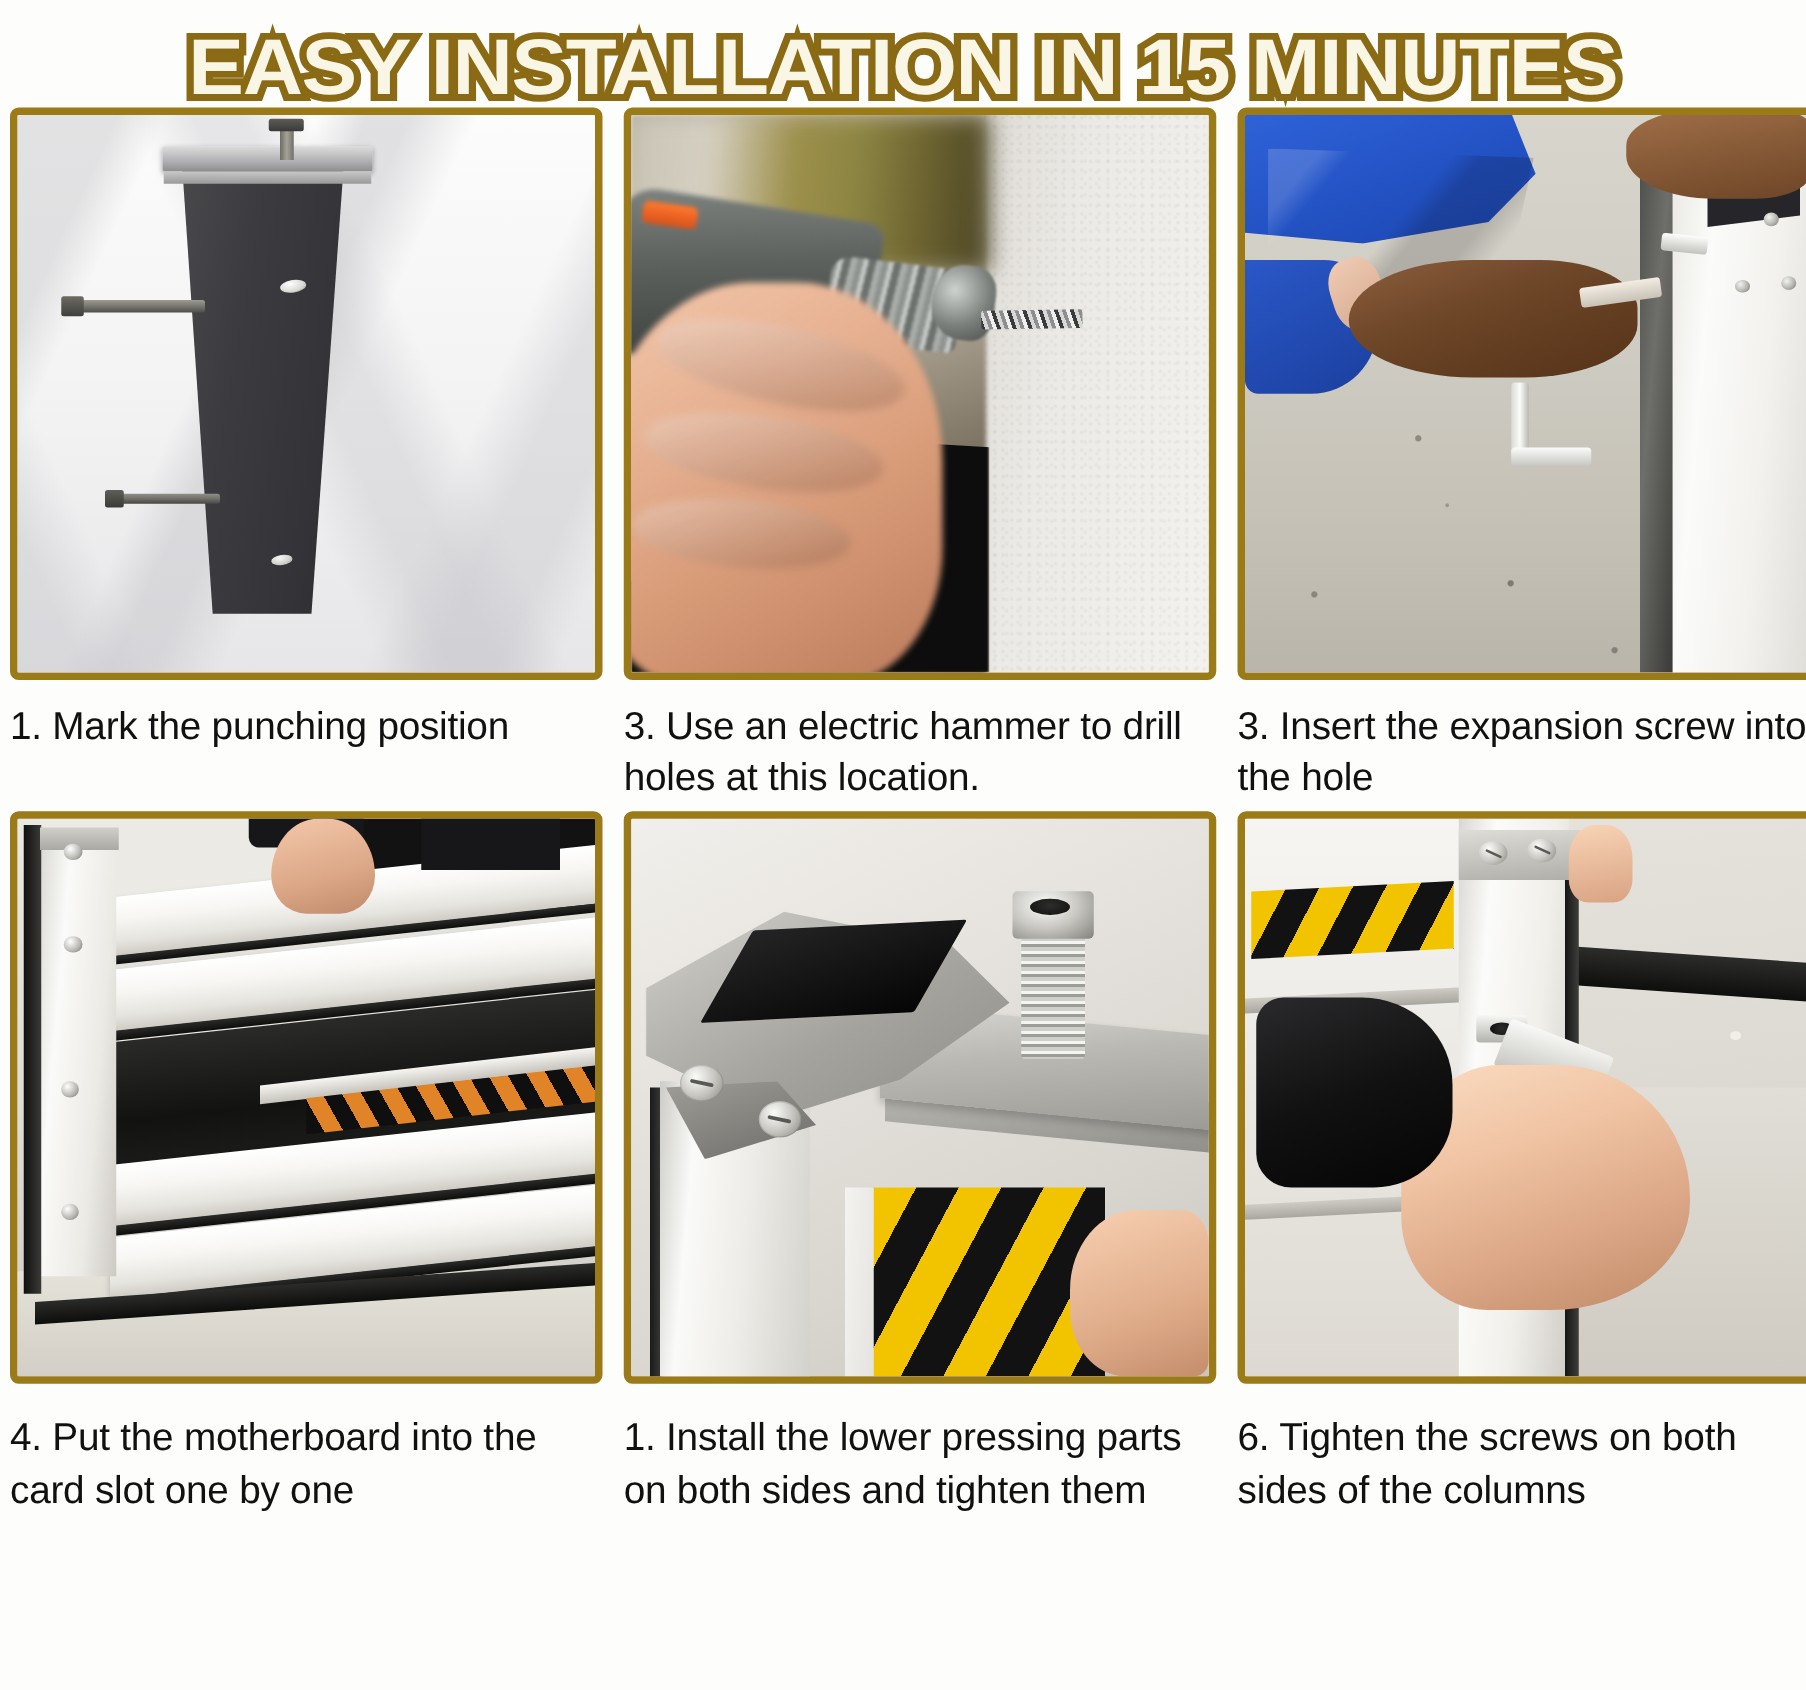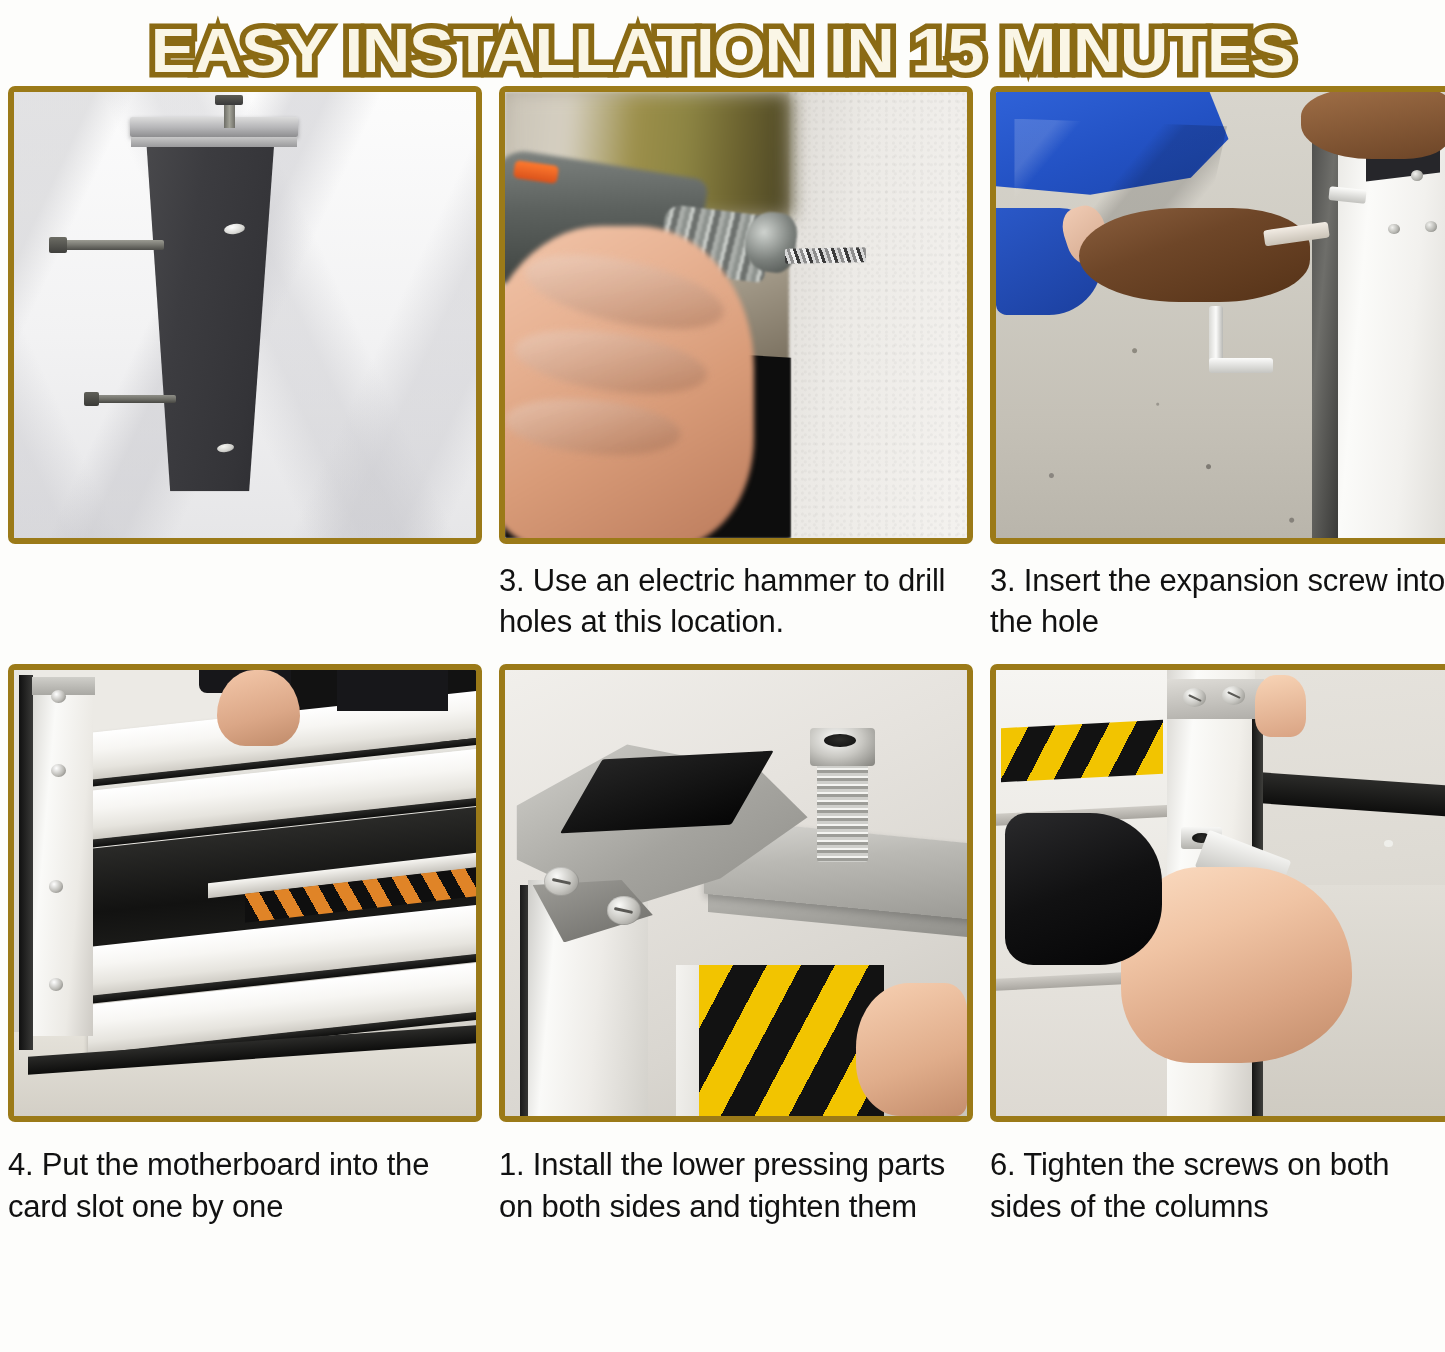--- a/index.html
+++ b/index.html
@@ -12,21 +12,21 @@
     height: 1352px;
     font-family: "Liberation Sans", sans-serif;
     overflow: hidden;
     position: relative;
   }
 
   
   .title-bar {
     height: 86px;
     display: flex;
-    align-items: center;
+    align-items: flex-end;
     justify-content: center;
     padding-top: 14px;
     box-sizing: border-box;
   }
   .title-text {
     font-family: "Liberation Sans", sans-serif;
     font-weight: bold;
     font-size: 63px;
     letter-spacing: -1px;
     transform: scaleX(1.06);
@@ -760,20 +760,21 @@
           <div class="p1-plate"></div>
           <div class="p1-plate2"></div>
           <div class="p1-stud"></div>
           <div class="p1-nut"></div>
           <div class="p1-bolt-a"></div>
           <div class="p1-bolt-b"></div>
           <div class="p1-hole1"></div>
           <div class="p1-hole2"></div>
         </div>
       </div>
+      <div class="caption">1. Mark the punching position</div>
     </div>
 
     <div class="cell">
       <div class="photo-frame">
         <div class="photo">
           <div class="p2-wall"></div>
           <div class="p2-left"></div>
           <div class="p2-blurtop"></div>
           <div class="p2-black"></div>
           <div class="p2-drillbody"></div>
@@ -810,21 +811,21 @@
           <div class="p3-hand2"></div>
           <div class="p3-tool"></div>
           <div class="p3-tool2"></div>
           <div class="p3-allen"></div>
         </div>
       </div>
       <div class="caption">3. Insert the expansion screw into the hole</div>
     </div>
   </div>
 
-  <div class="row row2" style="margin-top:22px;">
+  <div class="row row2" style="margin-top:7px;">
 
     <div class="cell">
       <div class="photo-frame">
         <div class="photo">
           <div class="p4-bg"></div>
           <div class="p4-backwhite"></div>
           <div class="p4-backdark"></div>
           <div class="p4-floor"></div>
           <div class="p4-inner"></div>
           <div class="p4-gapdark"></div>

